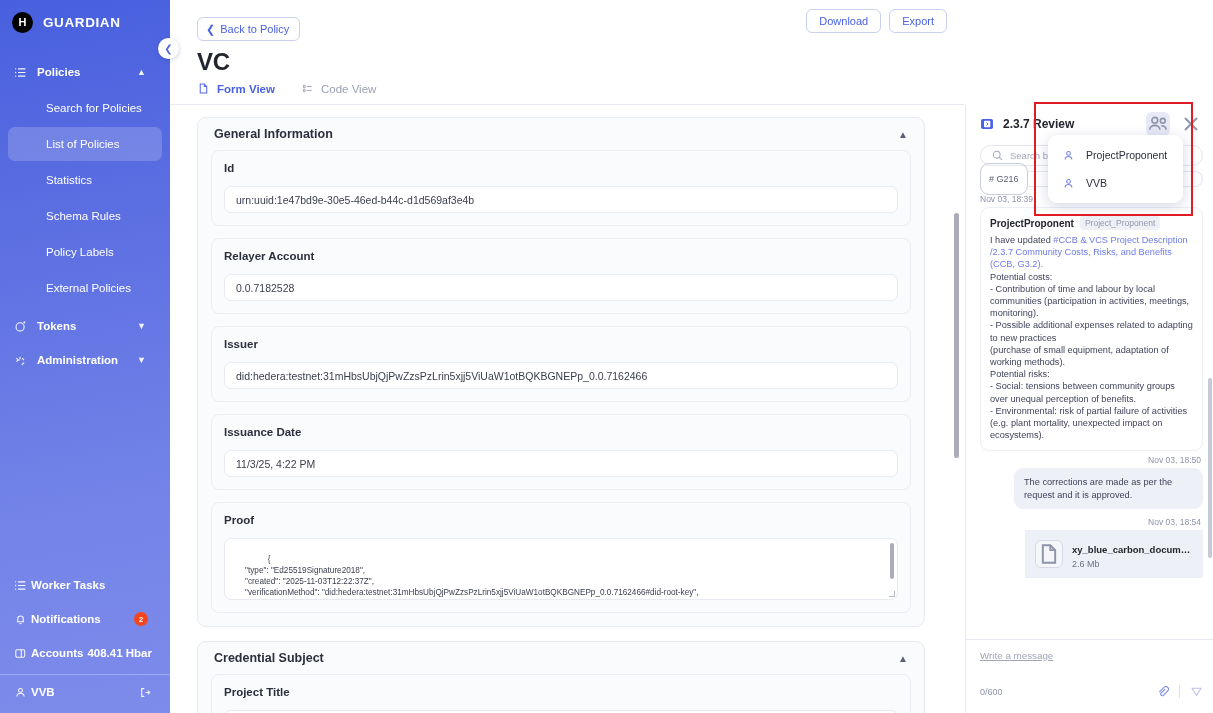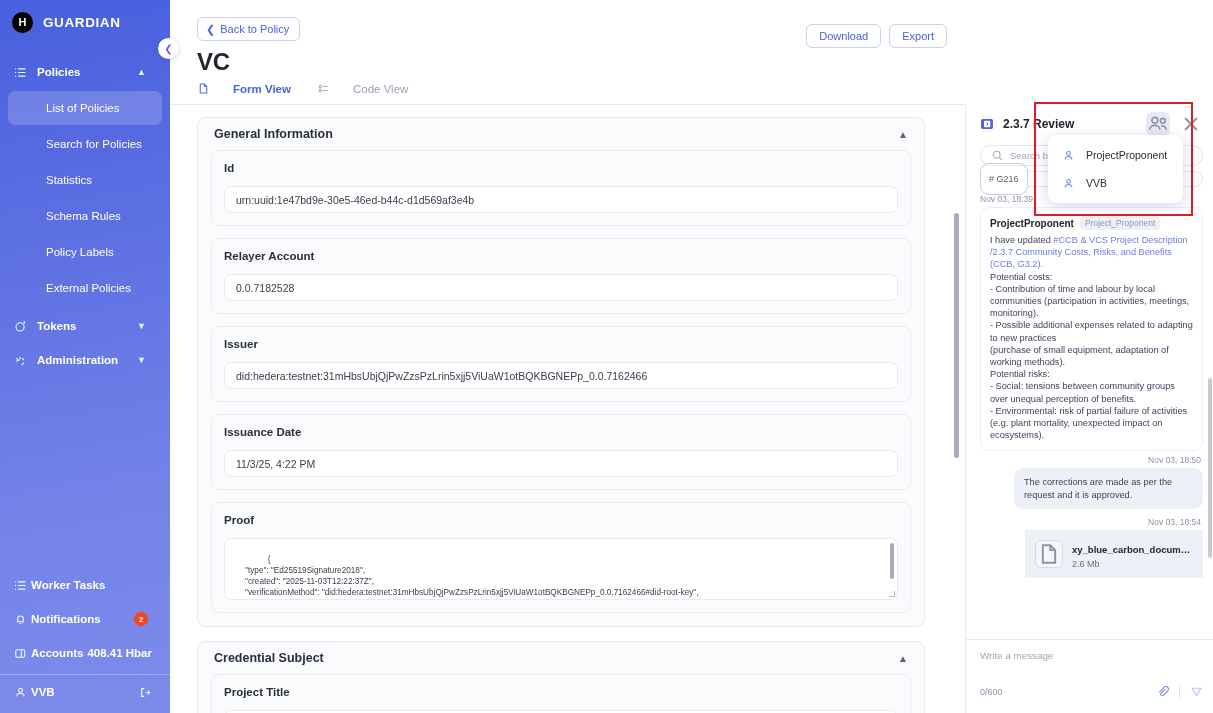--- a/index.html
+++ b/index.html
@@ -60,35 +60,35 @@
     position: absolute; left: 170px; top: 0; right: 248px; height: 713px;
     background: #fff; overflow: hidden;
   }
   .top-bar { height: 48px; position: relative; }
   .back-btn {
     position: absolute; left: 27px; top: 17px; height: 24px;
     border: 1px solid #c9d0f2; border-radius: 6px; background: #fff;
     color: #4962e0; font-size: 11px; display: flex; align-items: center;
     gap: 5px; padding: 0 10px 0 8px; cursor: pointer;
   }
-  .top-right { position: absolute; right: 18px; top: 24px; display: flex; gap: 8px; }
+  .top-right { position: absolute; right: 18px; top: 9px; display: flex; gap: 8px; }
   .obtn {
     height: 24px; border: 1px solid #c9d0f2; border-radius: 6px; background: #fff;
     color: #4962e0; font-size: 11px; padding: 0 12px; cursor: pointer;
     display: flex; align-items: center;
   }
   .page-title {
     position: absolute; left: 27px; top: 48px;
     font-size: 24px; font-weight: bold; color: #23252f; letter-spacing: -.2px;
   }
   .tabs {
     position: absolute; left: 27px; top: 82px; display: flex; gap: 26px;
     align-items: center; font-size: 11.5px;
   }
-  .tab { display: flex; align-items: center; gap: 23px; cursor: pointer; color: #9b9fb3; }
+  .tab { display: flex; align-items: center; gap: 7px; cursor: pointer; color: #9b9fb3; }
   .tab.active { color: #4962e0; font-weight: 600; }
   .tabs-rule { position: absolute; left: 0; right: 0; top: 104px; height: 1px; background: #e8eaf2; }
 
   .content {
     position: absolute; left: 0; right: 0; top: 105px; bottom: 0;
     background: #fff; overflow: hidden; padding: 0 0 0 0;
   }
   .scroll-area { position: absolute; inset: 0; padding: 12px 40px 0 27px; }
 
   .card {
@@ -196,21 +196,21 @@
     color: #8e93a8; flex: none;
   }
   .file-name { font-size: 9.5px; font-weight: bold; color: #23252f; white-space: nowrap; }
   .file-size { font-size: 9px; color: #6b6f84; margin-top: 2px; }
   .chat-scrollbar {
     position: absolute; right: 1px; top: 190px; width: 4px; height: 180px;
     background: #c6c9d6; border-radius: 3px;
   }
 
   .composer { border-top: 1px solid #e8eaf2; padding: 10px 10px 8px 14px; height: 74px; }
-  .composer-ph { font-size: 9.8px; color: #a2a6b8; }
+  .composer-ph { font-size: 9.8px; color: #a2a6b8; text-decoration: underline; }
   .composer-bottom {
     display: flex; align-items: center; justify-content: space-between;
     margin-top: 24px;
   }
   .counter { font-size: 9px; color: #8e93a8; }
   .composer-acts { display: flex; align-items: center; gap: 10px; color: #6d7ce6; }
   .vsep { width: 1px; height: 13px; background: #dfe2ec; }
 
   
   #user-menu {
@@ -245,25 +245,25 @@
           <svg viewBox="0 0 16 16" fill="none" stroke="#fff" stroke-width="1.4">
             <path d="M5 3.5h9M5 8h9M5 12.5h9"></path>
             <circle cx="2" cy="3.5" r=".8" fill="#fff" stroke="none"></circle>
             <circle cx="2" cy="8" r=".8" fill="#fff" stroke="none"></circle>
             <circle cx="2" cy="12.5" r=".8" fill="#fff" stroke="none"></circle>
           </svg>
         </span>
       <span>Policies</span>
       <span class="chev">▲</span>
     </div>
+    <div class="nav-sub">
+      <span>Search for Policies</span>
+    </div>
     <div class="nav-sub active">
       <span>List of Policies</span>
-    </div>
-    <div class="nav-sub">
-      <span>Search for Policies</span>
     </div>
     <div class="nav-sub">
       <span>Statistics</span>
     </div>
     <div class="nav-sub">
       <span>Schema Rules</span>
     </div>
     <div class="nav-sub">
       <span>Policy Labels</span>
     </div>

